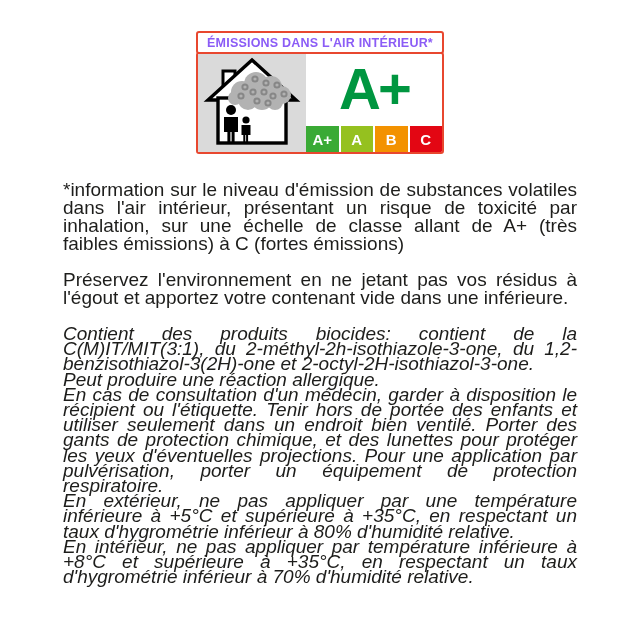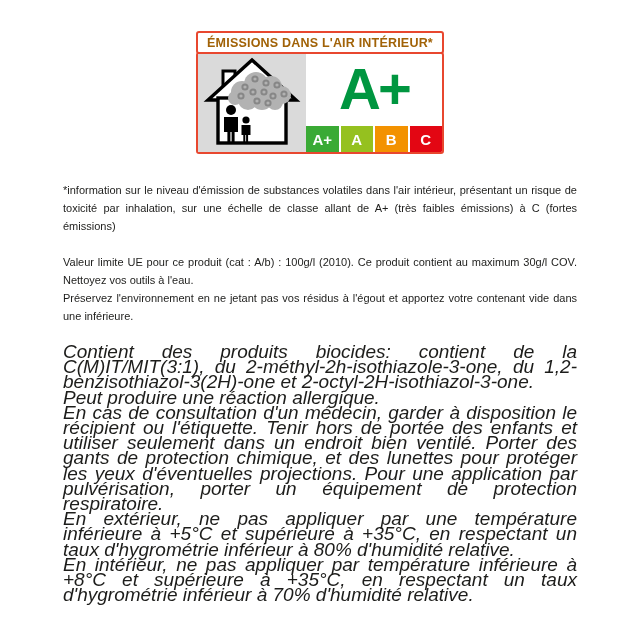--- a/index.html
+++ b/index.html
@@ -6,21 +6,21 @@
   body{
     width:640px;height:640px;background:#ffffff;
     font-family:"Liberation Sans","DejaVu Sans",sans-serif;
     color:#1d1d1b;overflow:hidden;
   }
   
   .badge{width:248px;margin:31px auto 0 auto;}
   .badge-header{
     box-sizing:border-box;border:2px solid #e8472f;border-radius:3px;
     background:#fff;height:23px;display:flex;align-items:center;justify-content:center;
-    font-weight:700;font-size:12.5px;letter-spacing:.2px;color:#a16207;white-space:nowrap;
+    font-weight:700;font-size:12.5px;letter-spacing:.2px;color:#8b5cf6;white-space:nowrap;
   }
   .badge-logo{
     box-sizing:border-box;border:2px solid #e8472f;border-radius:3px;
     margin-top:-2px;height:102px;display:flex;background:#fff;overflow:hidden;
   }
   .logo-left{width:108px;height:100%;flex:0 0 auto;}
   .logo-left svg{display:block;width:108px;height:98px;}
   .logo-right{flex:1;display:flex;flex-direction:column;}
   .rating-big{
     flex:1;display:flex;align-items:center;justify-content:center;
@@ -32,21 +32,21 @@
     flex:1;display:flex;align-items:center;justify-content:center;
     color:#fff;font-weight:800;font-size:15px;line-height:1;
   }
   .scale-aplus{background:#3aaa35;}
   .scale-a{background:#95c11f;}
   .scale-b{background:#f39200;}
   .scale-c{background:#e30613;}
   
   .textblock{margin:27px 63px 0 63px;}
   .para{
-    font-size:11px;line-height:18px;text-align:justify;margin:0;
+    font-size:19px;line-height:18px;text-align:justify;margin:0;
   }
   .gap{height:18px;}
   .italicblock{margin-top:19px;}
   .para-i{
     font-style:italic;font-size:19px;line-height:15.2px;
     text-align:justify;margin:0;
   }
 </style>
 </head>
 <body>
@@ -108,21 +108,20 @@
         <div class="scale-box scale-b">B</div>
         <div class="scale-box scale-c">C</div>
       </div>
     </div>
   </div>
 </div>
 
 <div class="textblock">
   <p class="para">*information sur le niveau d'émission de substances volatiles dans l'air intérieur, présentant un risque de toxicité par inhalation, sur une échelle de classe allant de A+ (très faibles émissions) à C (fortes émissions)</p>
   <div class="gap"></div>
-  <p class="para">Valeur limite UE pour ce produit (cat : A/b) : 100g/l (2010). Ce produit contient au maximum 30g/l COV. Nettoyez vos outils à l'eau.</p>
   <p class="para">Préservez l'environnement en ne jetant pas vos résidus à l'égout et apportez votre contenant vide dans une inférieure.</p>
   <div class="italicblock">
     <p class="para-i">Contient des produits biocides: contient de la C(M)IT/MIT(3:1), du 2-méthyl-2h-isothiazole-3-one, du 1,2-benzisothiazol-3(2H)-one et 2-octyl-2H-isothiazol-3-one.</p>
     <p class="para-i">Peut produire une réaction allergique.</p>
     <p class="para-i">En cas de consultation d'un médecin, garder à disposition le récipient ou l'étiquette. Tenir hors de portée des enfants et utiliser seulement dans un endroit bien ventilé. Porter des gants de protection chimique, et des lunettes pour protéger les yeux d'éventuelles projections. Pour une application par pulvérisation, porter un équipement de protection respiratoire.</p>
     <p class="para-i">En extérieur, ne pas appliquer par une température inférieure à +5°C et supérieure à +35°C, en respectant un taux d'hygrométrie inférieur à 80% d'humidité relative.</p>
     <p class="para-i">En intérieur, ne pas appliquer par température inférieure à +8°C et supérieure à +35°C, en respectant un taux d'hygrométrie inférieur à 70% d'humidité relative.</p>
   </div>
 </div>
 

